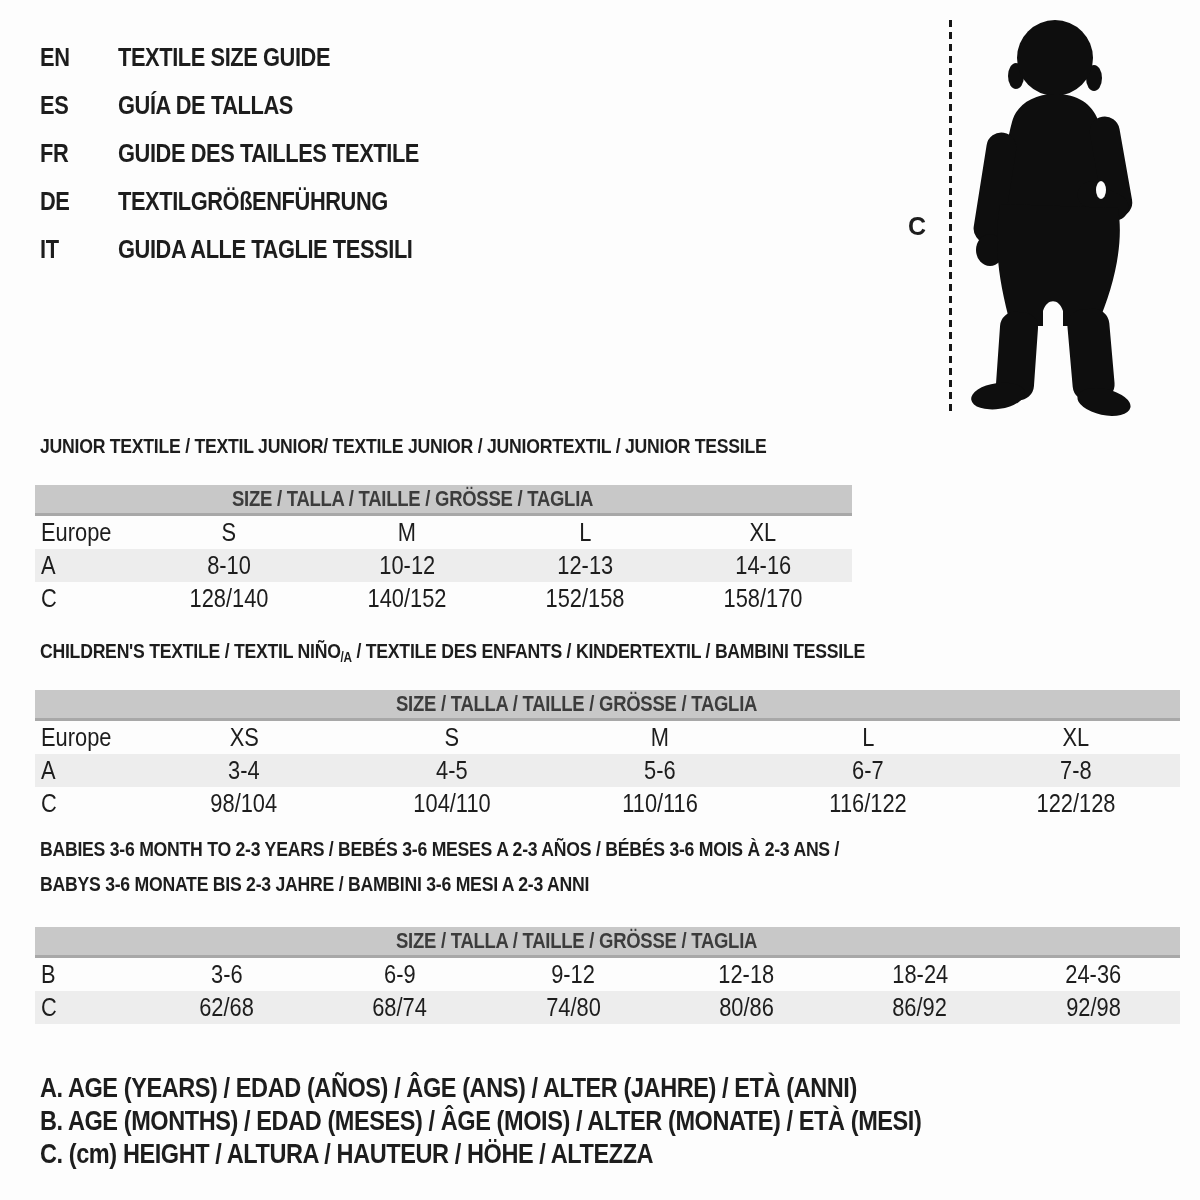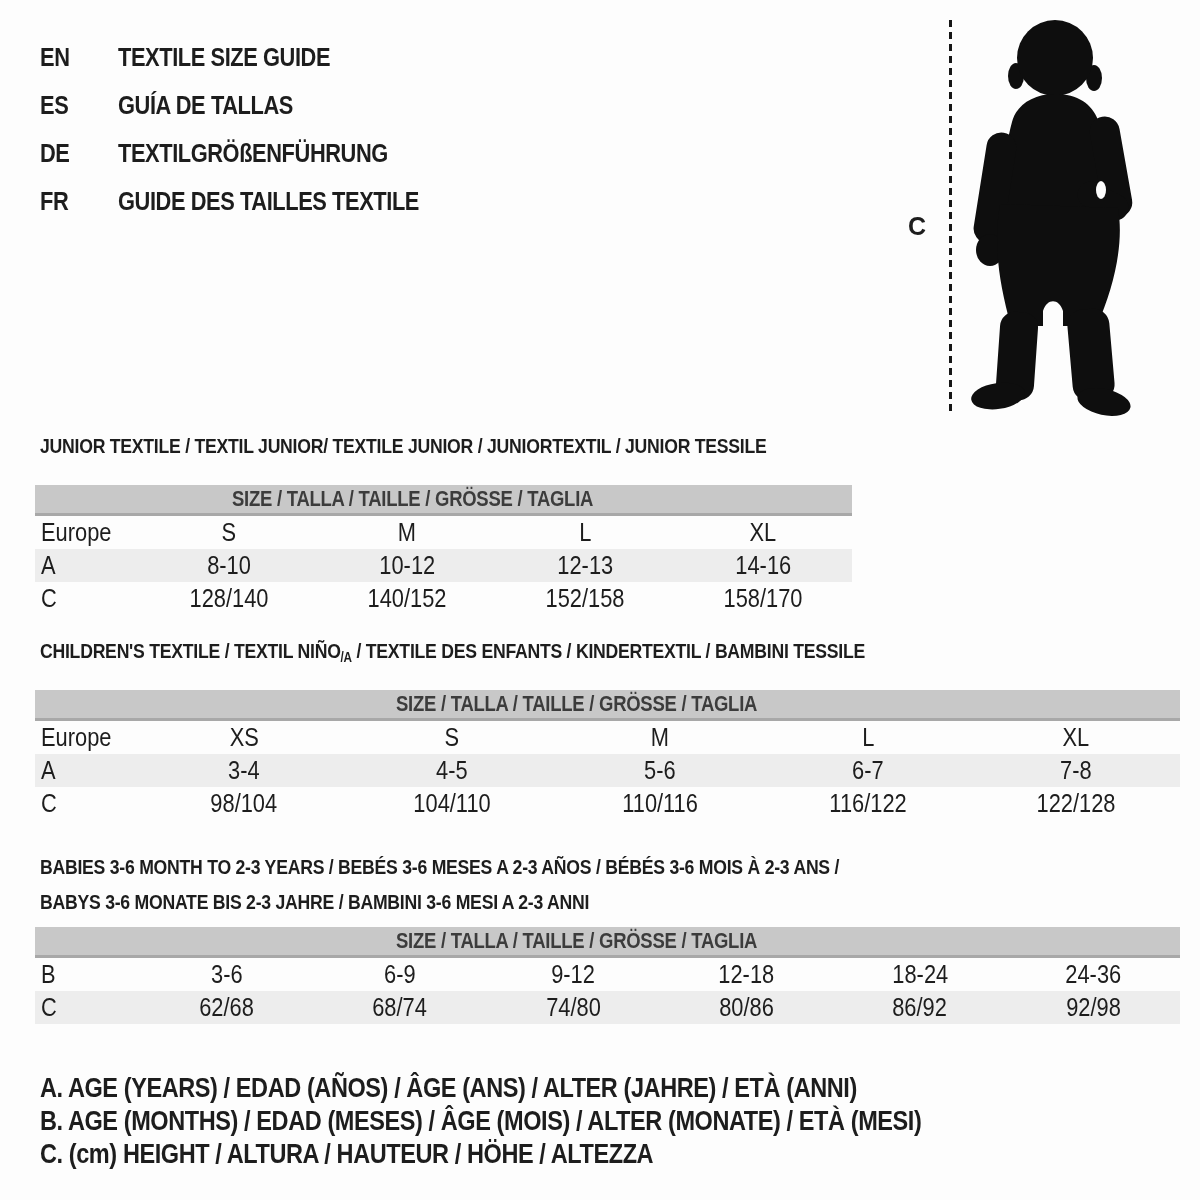--- a/index.html
+++ b/index.html
@@ -67,26 +67,30 @@
   <div class="langs">
     <div class="lang-row">
       <span class="lang-code"><span class="cond-l">EN</span></span>
       <span class="lang-title"><span class="cond-l">TEXTILE SIZE GUIDE</span></span>
     </div>
     <div class="lang-row">
       <span class="lang-code"><span class="cond-l">ES</span></span>
       <span class="lang-title"><span class="cond-l">GUÍA DE TALLAS</span></span>
     </div>
     <div class="lang-row">
+      <span class="lang-code"><span class="cond-l">FR</span></span>
+      <span class="lang-title"><span class="cond-l">GUIDE DES TAILLES TEXTILE</span></span>
+    </div>
+    <div class="lang-row">
       <span class="lang-code"><span class="cond-l">DE</span></span>
       <span class="lang-title"><span class="cond-l">TEXTILGRÖßENFÜHRUNG</span></span>
     </div>
     <div class="lang-row">
-      <span class="lang-code"><span class="cond-l">FR</span></span>
-      <span class="lang-title"><span class="cond-l">GUIDE DES TAILLES TEXTILE</span></span>
+      <span class="lang-code"><span class="cond-l">IT</span></span>
+      <span class="lang-title"><span class="cond-l">GUIDA ALLE TAGLIE TESSILI</span></span>
     </div>
   </div>
 
   <span class="c-label">C</span>
   <div class="dash-line"></div>
   <svg class="toddler" width="172" height="404" viewBox="0 0 172 404" aria-hidden="true">
     <g fill="#0e0e0e">
       <ellipse cx="50" cy="62" rx="8" ry="13"></ellipse>
       <ellipse cx="128" cy="64" rx="8" ry="13"></ellipse>
       <circle cx="89" cy="44" r="38"></circle>
@@ -160,21 +164,21 @@
     <div class="trow cols5">
       <span class="tlabel"><span class="cond-l">C</span></span>
       <span class="tcell"><span class="cond">98/104</span></span>
       <span class="tcell"><span class="cond">104/110</span></span>
       <span class="tcell"><span class="cond">110/116</span></span>
       <span class="tcell"><span class="cond">116/122</span></span>
       <span class="tcell"><span class="cond">122/128</span></span>
     </div>
   </div>
 
-  <div class="heading two-line" style="top:849px;">
+  <div class="heading two-line" style="top:831px;">
     <div>
         <span class="cond-l">BABIES 3-6 MONTH TO 2-3 YEARS / BEBÉS 3-6 MESES A 2-3 AÑOS / BÉBÉS 3-6 MOIS À 2-3 ANS /</span>
       </div>
     <div>
         <span class="cond-l">BABYS 3-6 MONATE BIS 2-3 JAHRE / BAMBINI 3-6 MESI A 2-3 ANNI</span>
       </div>
   </div>
   <div class="size-table" style="top:927px;width:1145px;">
     <div class="thead">
       <span class="cond-l">SIZE / TALLA / TAILLE / GRÖSSE / TAGLIA</span>

